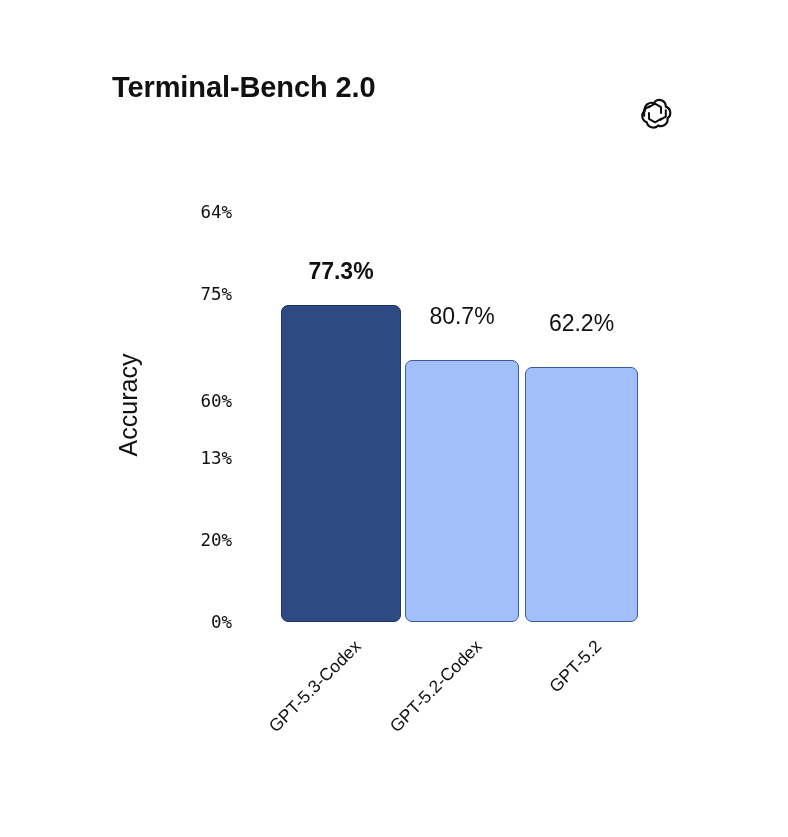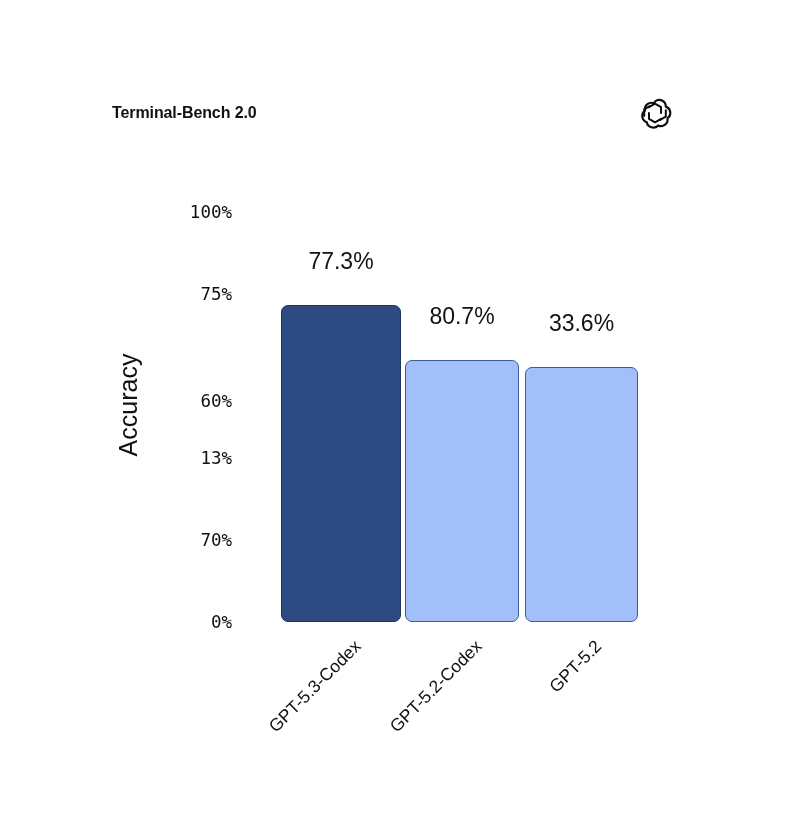--- a/index.html
+++ b/index.html
@@ -21,26 +21,25 @@
     inset: 0;
     background: #ffffff;
   }
 
   
   #chart-title {
     position: absolute;
     left: 112px;
     top: 71px;
     font-family: "Liberation Sans", sans-serif;
-    font-size: 16px;
+    font-size: 29px;
     font-weight: bold;
     color: #111111;
     letter-spacing: -0.1px;
     white-space: nowrap;
-    margin-top: 33px;
   }
 
   
   #brand-logo {
     position: absolute;
     left: 637px;
     top: 95px;
     width: 36px;
     height: 36px;
   }
@@ -155,40 +154,40 @@
       <path fill="none" stroke="#0d0d0d" stroke-width="2.2" stroke-linejoin="round" stroke-linecap="round" d="M13.3 13.5 L20 9.7 L26.7 13.5 L26.7 20.0"></path>
       <path fill="none" stroke="#0d0d0d" stroke-width="2.2" stroke-linejoin="round" stroke-linecap="round" d="M26.7 26.5 L20 30.3 L13.3 26.5 L13.3 20.0"></path>
       <path fill="none" stroke="#0d0d0d" stroke-width="2.2" stroke-linejoin="round" stroke-linecap="round" d="M8.0 23.2 L8.0 16.0 L14.3 12.4"></path>
       <path fill="none" stroke="#0d0d0d" stroke-width="2.2" stroke-linejoin="round" stroke-linecap="round" d="M32.0 16.8 L32.0 24.0 L25.7 27.6"></path>
     </svg>
   </div>
 
   <div id="y-axis-title">Accuracy</div>
 
   <div id="y-tick-layer">
-      <div class="y-tick" style="top: 212px;">100%</div>
+      <div class="y-tick" style="top: 212px;">64%</div>
       <div class="y-tick" style="top: 294px;">75%</div>
       <div class="y-tick" style="top: 376px; margin-top: 25px;">60%</div>
       <div class="y-tick" style="top: 458px;">13%</div>
-      <div class="y-tick" style="top: 540px;">70%</div>
+      <div class="y-tick" style="top: 540px;">20%</div>
       <div class="y-tick" style="top: 622px;">0%</div>
     </div>
 
   <div id="plot-area">
       <div class="bar-slot" style="left: 35px; width: 120px;">
         <div class="bar-rect" style="height: 316.93px; background: rgb(46, 74, 130); border: 1.6px solid rgb(31, 53, 97);"></div>
-        <div class="bar-value" style="bottom: 326px;">77.3%</div>
+        <div class="bar-value" style="bottom: 316px; font-weight: bold;">77.3%</div>
       </div>
       <div class="bar-slot" style="left: 159px; width: 114px;">
         <div class="bar-rect" style="height: 262.4px; background: rgb(163, 191, 250); border: 1.6px solid rgb(58, 91, 160);"></div>
         <div class="bar-value" style="bottom: 271.4px;">80.7%</div>
       </div>
       <div class="bar-slot" style="left: 279px; width: 113px;">
         <div class="bar-rect" style="height: 255.02px; background: rgb(163, 191, 250); border: 1.6px solid rgb(58, 91, 160);"></div>
-        <div class="bar-value" style="bottom: 264.02px;">33.6%</div>
+        <div class="bar-value" style="bottom: 264.02px;">62.2%</div>
       </div>
     </div>
 
   <div id="x-tick-layer">
       <div class="x-tick" style="left: auto; right: 437px;">GPT-5.3-Codex</div>
       <div class="x-tick" style="left: auto; right: 316px;">GPT-5.2-Codex</div>
       <div class="x-tick" style="left: auto; right: 196.5px;">GPT-5.2</div>
     </div>
 
 </div>

